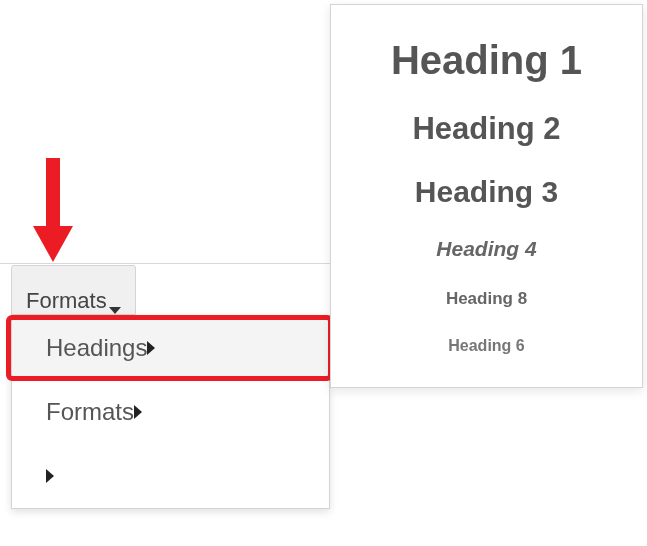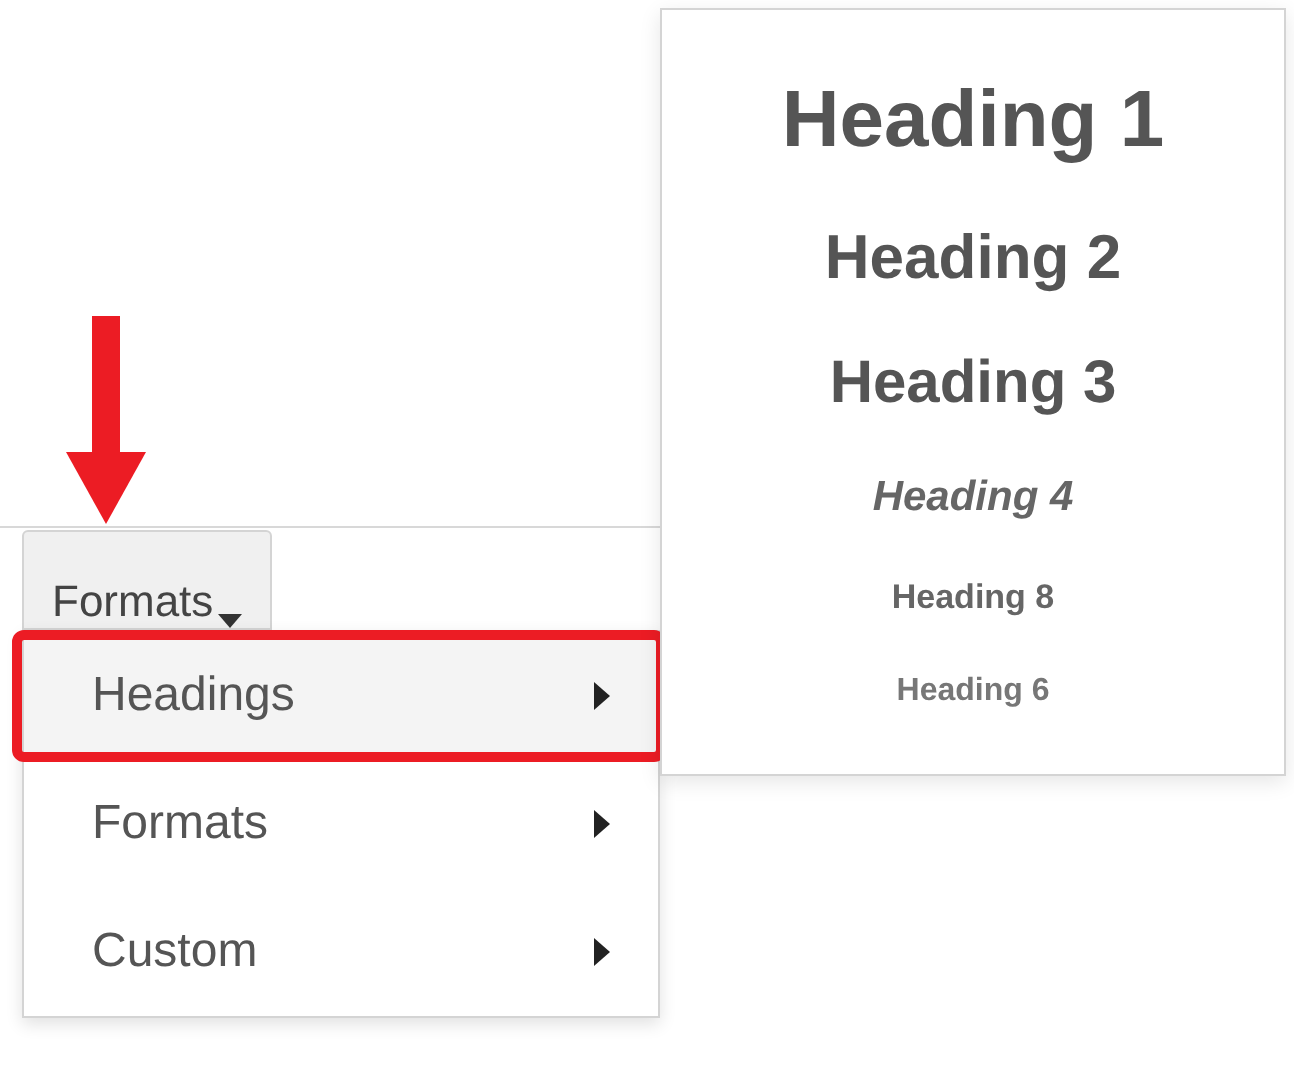--- a/index.html
+++ b/index.html
@@ -53,21 +53,20 @@
     top: 315px;
     width: 319px;
     background: #fff;
     border: 1px solid #d4d4d4;
     box-shadow: 0 3px 8px rgba(0,0,0,0.12);
   }
   .submenu-item {
     height: 64px;
     display: flex;
     align-items: center;
-    justify-content: space-between;
     padding: 0 24px 0 34px;
     font-size: 24px;
     color: #555;
     cursor: pointer;
   }
   .submenu-item.hover {
     background: #f4f4f4;
   }
   .caret-right {
     width: 0; height: 0;
@@ -138,21 +137,20 @@
 <div class="submenu">
   <div class="submenu-item hover">
     <span>Headings</span>
     <span class="caret-right"></span>
   </div>
   <div class="submenu-item">
     <span>Formats</span>
     <span class="caret-right"></span>
   </div>
   <div class="submenu-item">
-    <span>Custom</span>
     <span class="caret-right"></span>
   </div>
 </div>
 
 <div class="highlight-box"></div>
 
 <svg class="arrow-annotation" viewBox="0 0 48 110">
   <line x1="24" y1="4" x2="24" y2="78" stroke="#ec1c24" stroke-width="14"></line>
   <polygon points="4,72 44,72 24,108" fill="#ec1c24"></polygon>
 </svg>

